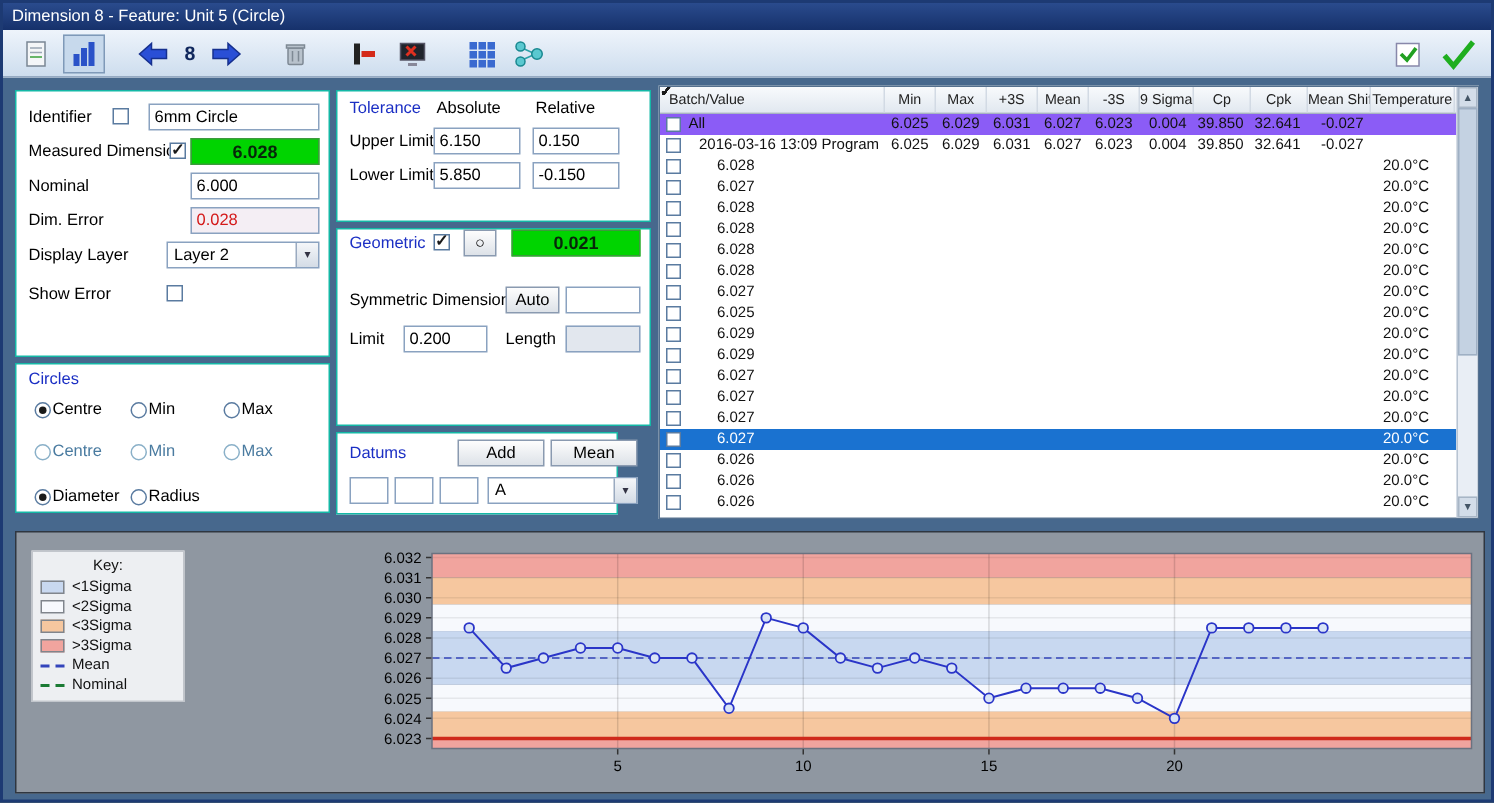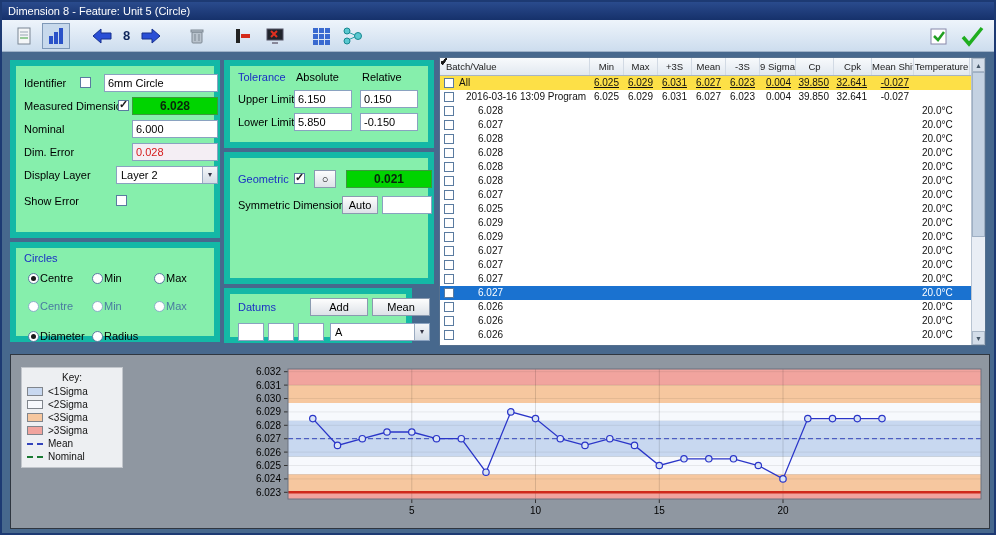--- a/index.html
+++ b/index.html
@@ -8,21 +8,21 @@
   
   .titlebar{position:absolute;left:0;top:0;width:100%;height:18px;background:linear-gradient(#2a4b8d,#16316b);color:#fff;font-size:11px;line-height:18px;padding-left:6px;}
   
   .toolbar{position:absolute;left:0;top:18px;width:100%;height:32px;background:linear-gradient(#eef4fb,#cdddee);border-bottom:1px solid #9fb2c8;display:flex;align-items:center;padding:0 8px;gap:4px;}
   .tbtn{background:transparent;border:1px solid transparent;width:28px;height:26px;display:flex;align-items:center;justify-content:center;padding:0;cursor:default;}
   .tbtn.active{background:#c7d9ec;border:1px solid #7f99b8;}
   .nav-num{font-size:13px;font-weight:bold;color:#10275c;padding:0 3px;}
   .tgap{width:10px;}
   .spacer{flex:1;}
   
-  .panel{position:absolute;background:#86efac;border:6px solid #14b8a6;}
+  .panel{position:absolute;background:#ffffff;border:1px solid #14b8a6;}
   .ptitle{position:absolute;font-size:11px;color:#1b2fc4;}
   .frow{position:absolute;left:0;width:100%;height:18px;}
   .frow.disabled .rlab{color:#4a7ba0;}
   .frow.disabled .radio{border-color:#8ab0c8;}
   .plabel{position:absolute;top:3px;font-size:11px;color:#000;white-space:nowrap;}
   .tb{position:absolute;top:0;height:18px;background:#fff;border:1px solid #8aa2c0;font:11px "Liberation Sans",sans-serif;padding:1px 3px;}
   .tb.disabled{background:#e2e7ee;}
   .tb.err{background:#f4eef4;color:#d41a1a;}
   .cb{position:absolute;width:11px;height:11px;background:#fff;border:1px solid #5a7ba0;display:inline-block;}
   .cb.checked::after{content:"\2713";position:absolute;left:0px;top:-3px;font-size:11px;font-weight:bold;color:#1a1a1a;}
@@ -38,21 +38,21 @@
   .combo-text{position:absolute;left:4px;top:2px;font-size:11px;}
   .combo-btn{position:absolute;right:0;top:0;bottom:0;width:15px;background:linear-gradient(#f4f6f9,#d4dce6);border-left:1px solid #9aaac0;font-size:8px;color:#334;text-align:center;line-height:16px;}
   
   .table-area{position:absolute;left:437px;top:55px;width:547px;height:289px;background:#fff;border:1px solid #55708e;}
   .tgrid{position:absolute;left:0;top:0;right:14px;bottom:0;overflow:hidden;}
   .thead,.tr{display:grid;grid-template-columns:150px 34px 34px 34px 34px 34px 36px 38px 38px 42px 56px;}
   .thead{height:18px;background:linear-gradient(#f8fafc,#e1e8f0);border-bottom:1px solid #a8b4c2;}
   .th{font-size:9.5px;color:#222;text-align:center;line-height:17px;border-right:1px solid #d2dae4;overflow:hidden;white-space:nowrap;}
   .th:first-child{text-align:left;padding-left:6px;}
   .tr{height:14px;line-height:14px;font-size:10px;color:#111;}
-  .tr.all{background:#fde047;text-decoration:underline;}
+  .tr.all{background:#8b5cf6;}
   .tr.selected{background:#1a72d0;color:#fff;}
   .td{overflow:hidden;white-space:nowrap;}
   .td.num{text-align:right;padding-right:5px;}
   .td.temp{padding-left:8px;}
   .td.c0 .cb{margin:2px 0 0 4px;vertical-align:top;}
   .lbl{display:inline-block;}
   .ind-all{padding-left:5px;}
   .ind-program{padding-left:12px;}
   .ind-value{padding-left:24px;}
   .vscroll{position:absolute;right:0;top:0;bottom:0;width:14px;background:#e9eef5;border-left:1px solid #b8c4d2;}
@@ -272,30 +272,36 @@
       <input class="tb" style="left: 130px; width: 58px;" value="0.150">
     </div>
     <div class="frow" style="top:47px;">
       <span class="plabel" style="left:8px;">Lower Limit</span>
       <input class="tb" style="left: 64px; width: 58px;" value="5.850">
       <input class="tb" style="left: 130px; width: 58px;" value="-0.150">
     </div>
   </div>
 
   <div class="panel" style="left:222px;top:150px;width:210px;height:132px;">
-    <div class="frow" style="top:12px;">
+    <div class="frow" style="top:0;">
       <span class="ptitle" style="left:8px;top:3px;">Geometric</span>
       <span class="cb checked" style="left:64px;top:3px;"></span>
       <button class="btn" style="left:84px;width:22px;"><span>○</span></button>
       <div class="green-box" style="left:116px;width:86px;">0.021</div>
     </div>
     <div class="frow" style="top:38px;">
       <span class="plabel" style="left:8px;">Symmetric Dimension</span>
       <button class="btn" style="left:112px;width:36px;"><span>Auto</span></button>
       <input class="tb" style="left: 152px; width: 50px;" value="">
+    </div>
+    <div class="frow" style="top:64px;">
+      <span class="plabel" style="left:8px;">Limit</span>
+      <input class="tb" style="left: 44px; width: 56px;" value="0.200">
+      <span class="plabel" style="left:112px;">Length</span>
+      <input class="tb disabled" style="left: 152px; width: 50px;" value="">
     </div>
   </div>
 
   <div class="panel" style="left:222px;top:286px;width:188px;height:55px;">
     <span class="ptitle" style="left:8px;top:7px;">Datums</span>
     <button class="btn" style="left:80px;top:4px;width:58px;"><span>Add</span></button>
     <button class="btn" style="left:142px;top:4px;width:58px;"><span>Mean</span></button>
     <div class="frow" style="top:29px;">
       <input class="tb" style="left: 8px; width: 26px;" value="">
       <input class="tb" style="left: 38px; width: 26px;" value="">

